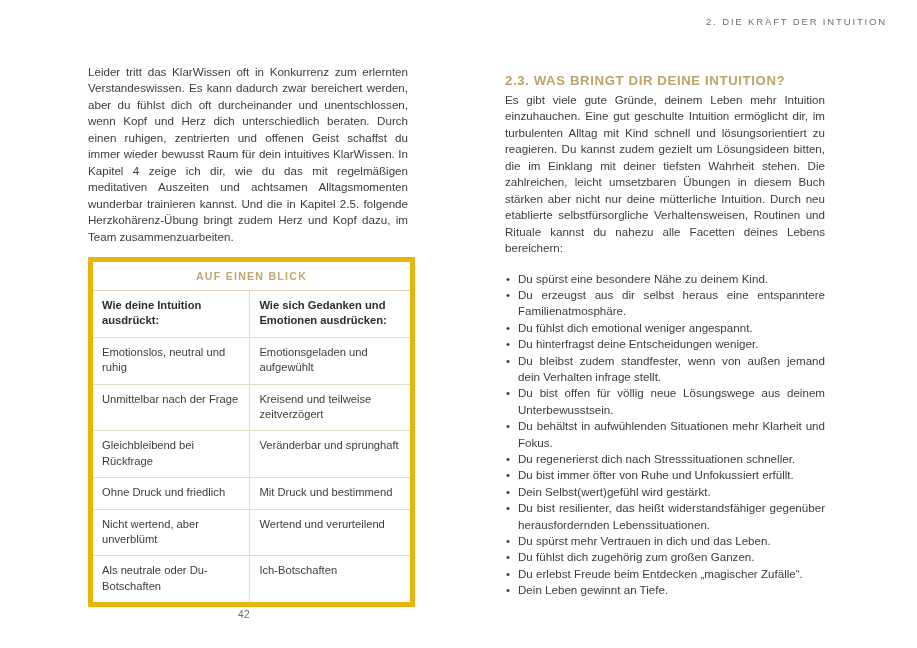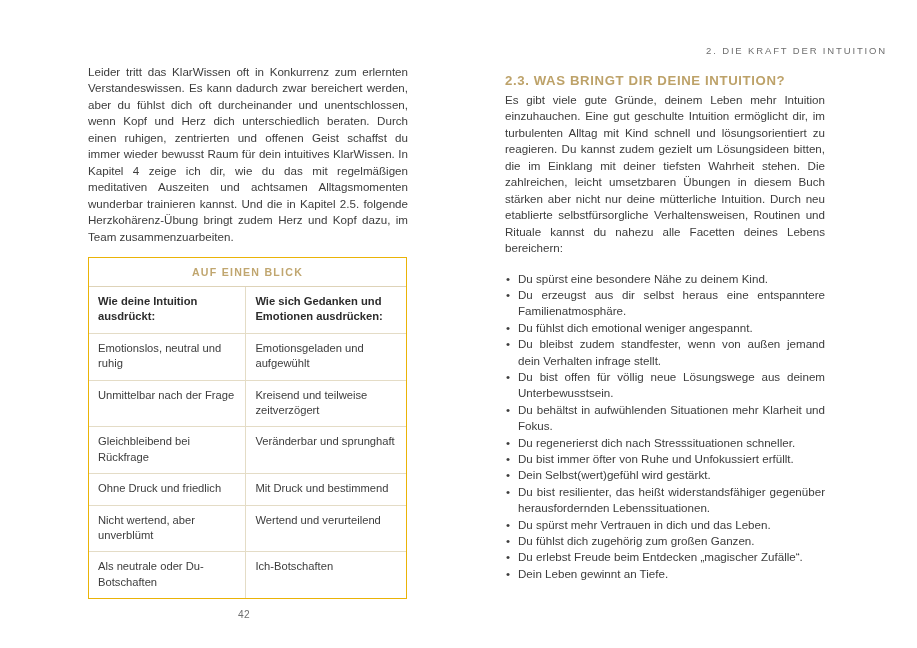--- a/index.html
+++ b/index.html
@@ -18,21 +18,21 @@
   .spread {
     position: relative;
     width: 917px;
     height: 648px;
     background: #ffffff;
   }
 
   
   .running-head {
     position: absolute;
-    top: 45px;
+    top: 16px;
     right: 30px;
     font-size: 9.5px;
     letter-spacing: 1.85px;
     color: #6e6e6e;
     font-weight: 400;
     text-transform: uppercase;
     white-space: nowrap;
   }
 
   
@@ -97,21 +97,21 @@
     color: #3c3c3c;
     font-size: 11.6px;
   }
 
   
   .glance-table {
     position: absolute;
     left: 88px;
     top: 257px;
     width: 317px;
-    border: 1px solid #eab308;
+    border: 5px solid #eab308;
     border-collapse: collapse;
     background: #ffffff;
   }
   .glance-table table {
     width: 100%;
     border-collapse: collapse;
     table-layout: fixed;
   }
   .glance-table caption,
   .glance-title {
@@ -222,20 +222,21 @@
 
     <div class="col">
       <h2 class="section-heading">2.3. WAS BRINGT DIR DEINE INTUITION?</h2>
 
       <p class="body">Es gibt viele gute Gründe, deinem Leben mehr Intuition einzuhauchen. Eine gut geschulte Intuition ermöglicht dir, im turbulenten Alltag mit Kind schnell und lösungsorientiert zu reagieren. Du kannst zudem gezielt um Lösungsideen bitten, die im Einklang mit deiner tiefsten Wahrheit stehen. Die zahlreichen, leicht umsetzbaren Übungen in diesem Buch stärken aber nicht nur deine mütterliche Intuition. Durch neu etablierte selbstfürsorgliche Verhaltensweisen, Routinen und Rituale kannst du nahezu alle Facetten deines Lebens bereichern:</p>
 
       <ul class="bullets" id="bullet-list">
       <li>Du spürst eine besondere Nähe zu deinem Kind.</li>
           <li>Du erzeugst aus dir selbst heraus eine entspanntere Familienatmosphäre.</li>
           <li>Du fühlst dich emotional weniger angespannt.</li>
+          <li>Du hinterfragst deine Entscheidungen weniger.</li>
           <li>Du bleibst zudem standfester, wenn von außen jemand dein Verhalten infrage stellt.</li>
           <li>Du bist offen für völlig neue Lösungswege aus deinem Unterbewusstsein.</li>
           <li>Du behältst in aufwühlenden Situationen mehr Klarheit und Fokus.</li>
           <li>Du regenerierst dich nach Stresssituationen schneller.</li>
           <li>Du bist immer öfter von Ruhe und Unfokussiert erfüllt.</li>
           <li>Dein Selbst(wert)gefühl wird gestärkt.</li>
           <li>Du bist resilienter, das heißt widerstandsfähiger gegenüber herausfordernden Lebenssituationen.</li>
           <li>Du spürst mehr Vertrauen in dich und das Leben.</li>
           <li>Du fühlst dich zugehörig zum großen Ganzen.</li>
           <li>Du erlebst Freude beim Entdecken „magischer Zufälle“.</li>

